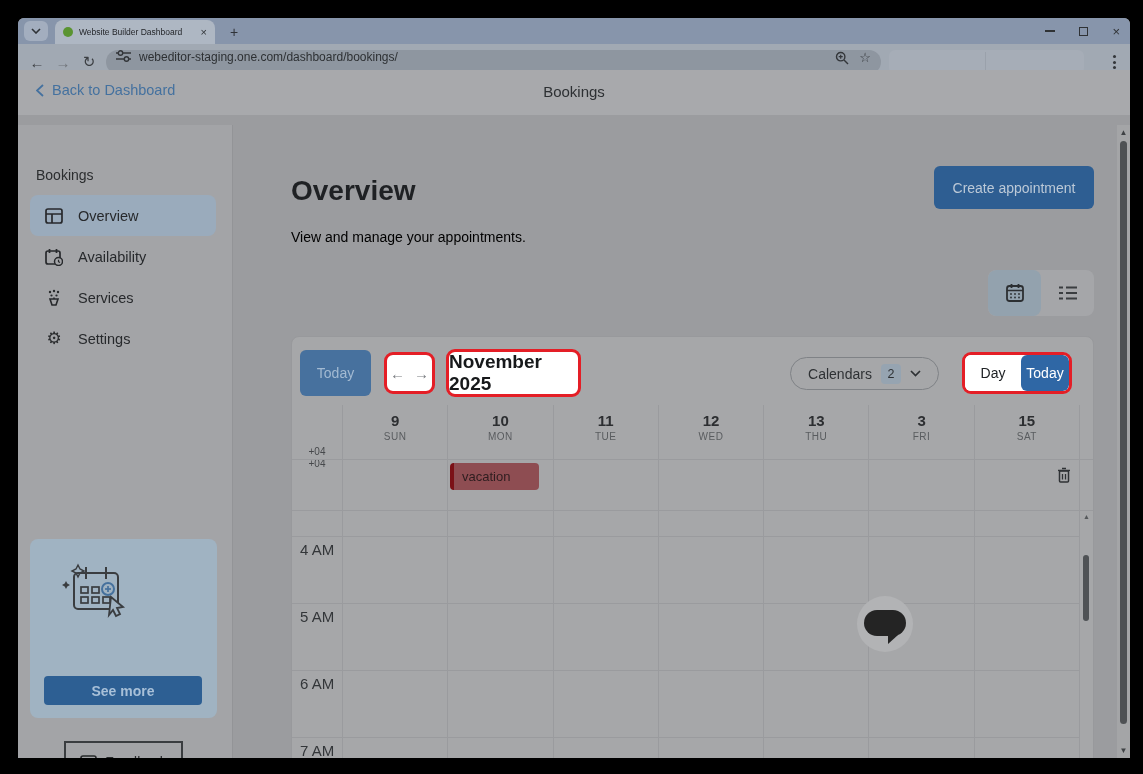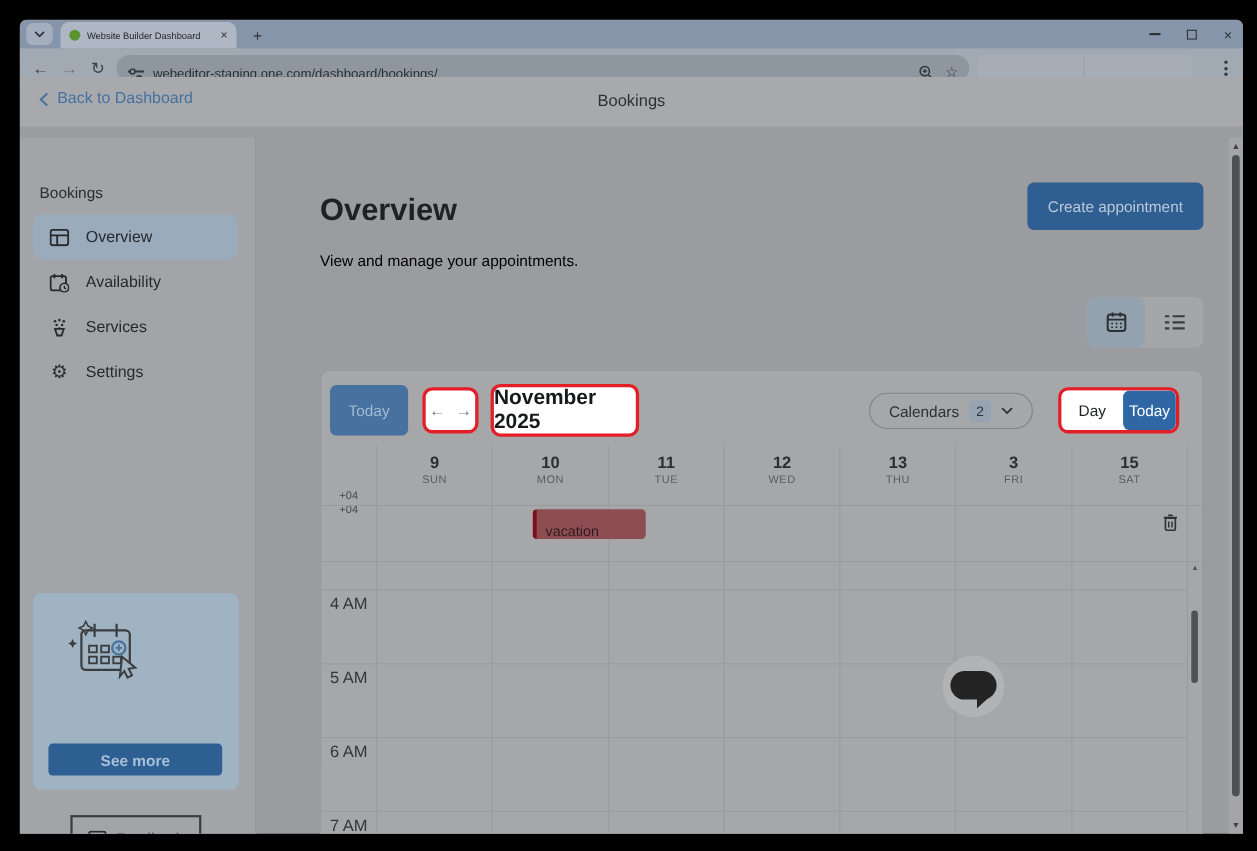--- a/index.html
+++ b/index.html
@@ -23,21 +23,21 @@
   .winctl { position:absolute; right:10px; top:0; height:26px; display:flex; align-items:center; gap:24px; }
   .winctl .mini { width:10px; height:2px; background:#2f3235; }
   .winctl .maxi { width:9px; height:9px; border:1.5px solid #2f3235; }
   .winctl .wclose { font-size:13px; color:#2f3235; line-height:1; }
 
   .toolbar { position:absolute; left:0; top:26px; width:100%; height:36px; background:#a1a9b3;
              display:flex; align-items:center; }
   .navic { font-size:15px; color:#3c3f43; width:26px; text-align:center; }
   .navic.dim { color:#70747a; }
   .urlbar { position:relative; margin-left:4px; width:775px; height:24px; border-radius:12px;
-            background:#8e96a0; display:flex; align-items:flex-end; padding:0 10px; gap:8px; }
+            background:#8e96a0; display:flex; align-items:flex-start; padding:0 10px; gap:8px; }
   .urltext { font-size:12px; color:#2d3033; flex:1; }
   .url-right { display:flex; align-items:center; gap:10px; }
   .star { font-size:13px; color:#33363a; }
   .extarea { position:relative; margin-left:8px; width:195px; height:24px; border-radius:6px;
              background:#a6adb7; }
   .extarea:after { content:""; position:absolute; left:96px; top:2px; bottom:2px; width:1px; background:#9aa1ab; }
   .menu-dots { position:absolute; right:14px; top:32px; width:4px; height:24px; display:flex;
                flex-direction:column; align-items:center; justify-content:center; gap:2.5px; }
   .menu-dots i { width:3px; height:3px; border-radius:50%; background:#33363a; }
 
@@ -110,23 +110,23 @@
   .cols { position:absolute; left:50px; right:13px; top:0; bottom:0; display:flex; }
   .col { flex:1; border-left:1px solid #9a9b9e; }
   .cols .col:last-child { border-right:1px solid #9a9b9e; }
   .dayhead { text-align:center; padding-top:7px; }
   .daynum { font-size:15px; font-weight:bold; color:#2c2e31; }
   .dayabbr { font-size:10px; color:#595c5f; letter-spacing:0.5px; margin-top:2px; }
   .hline { position:absolute; left:0; right:0; height:1px; background:#9a9b9e; }
   .hline.short { right:13px; }
   .tz { position:absolute; width:50px; text-align:center; font-size:10px; color:#46484b; }
   .hourlbl { position:absolute; left:8px; font-size:15px; color:#333639; }
-  .event { position:absolute; left:158px; top:58px; width:103px; height:27px; background:#8e4d52;
-           border-left:4px solid #7b1117; border-radius:4px; display:flex; align-items:flex-end;
-           padding-left:8px; font-size:13px; color:#2e1d1f;margin-left:34px; }
+  .event { position:absolute; left:158px; top:58px; width:89px; height:27px; background:#8e4d52;
+           border-left:4px solid #7b1117; border-radius:4px; display:flex; align-items:center;
+           padding-left:8px; font-size:13px; color:#2e1d1f; }
   .trash { position:absolute; right:22px; top:62px; }
   .inner-sb { position:absolute; right:2px; top:108px; bottom:4px; width:9px; }
   .inner-sb .up { position:absolute; top:0; left:0; right:0; text-align:center; font-size:7px; color:#55585b; }
   .inner-sb .thumb { position:absolute; left:1px; width:6px; top:42px; height:66px; border-radius:3px; background:#4f5255; }
 
   
   .page-sb { position:absolute; right:0; top:107px; width:13px; bottom:0; background:#a4a5a7; }
   .page-sb .up, .page-sb .down { position:absolute; left:0; right:0; text-align:center; font-size:8px; color:#3f4245; }
   .page-sb .up { top:3px; } .page-sb .down { bottom:3px; }
   .page-sb .thumb { position:absolute; left:3px; width:7px; top:16px; bottom:34px; border-radius:4px; background:#4e5154; }

